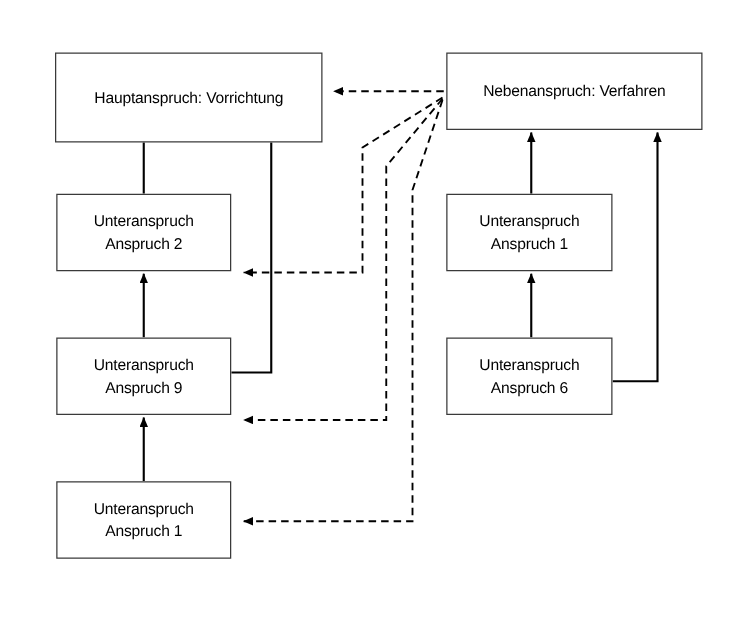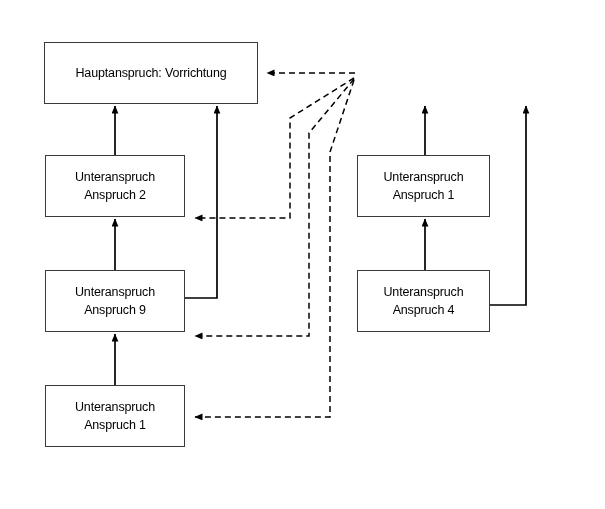--- a/index.html
+++ b/index.html
@@ -76,24 +76,27 @@
 
     <path d="M355,73 L267,73" fill="none" stroke="#000000" stroke-width="1.5" stroke-dasharray="6,4" marker-end="url(#arrow-dash)"></path>
 
     <path d="M354,78 L290,118 L290,218 L195,218" fill="none" stroke="#000000" stroke-width="1.5" stroke-dasharray="6,4" marker-end="url(#arrow-dash)"></path>
 
     <path d="M354,79 L309,133 L309,336 L195,336" fill="none" stroke="#000000" stroke-width="1.5" stroke-dasharray="6,4" marker-end="url(#arrow-dash)"></path>
 
     <path d="M354,80 L330,152 L330,417 L195,417" fill="none" stroke="#000000" stroke-width="1.5" stroke-dasharray="6,4" marker-end="url(#arrow-dash)"></path>
   </svg>
 
-  <div class="node-box" style="left:44px; top:42px; width:214px; height:62px;">
+  <div class="node-box" style="left:44px; top:42px; width:214px; height:72px;">
     <span class="node-line">Hauptanspruch: Vorrichtung</span>
   </div>
 
+  <div class="node-box" style="left:357px; top:42px; width:205px; height:62px;">
+    <span class="node-line">Nebenanspruch: Verfahren</span>
+  </div>
 
   <div class="node-box" style="left:45px; top:155px; width:140px; height:62px;">
     <span class="node-line">Unteranspruch</span>
     <span class="node-line">Anspruch 2</span>
   </div>
 
   <div class="node-box" style="left:45px; top:270px; width:140px; height:62px;">
     <span class="node-line">Unteranspruch</span>
     <span class="node-line">Anspruch 9</span>
   </div>
@@ -103,16 +106,16 @@
     <span class="node-line">Anspruch 1</span>
   </div>
 
   <div class="node-box" style="left:357px; top:155px; width:133px; height:62px;">
     <span class="node-line">Unteranspruch</span>
     <span class="node-line">Anspruch 1</span>
   </div>
 
   <div class="node-box" style="left:357px; top:270px; width:133px; height:62px;">
     <span class="node-line">Unteranspruch</span>
-    <span class="node-line">Anspruch 4</span>
+    <span class="node-line">Anspruch 6</span>
   </div>
 
 </div>
 
 </body></html>

